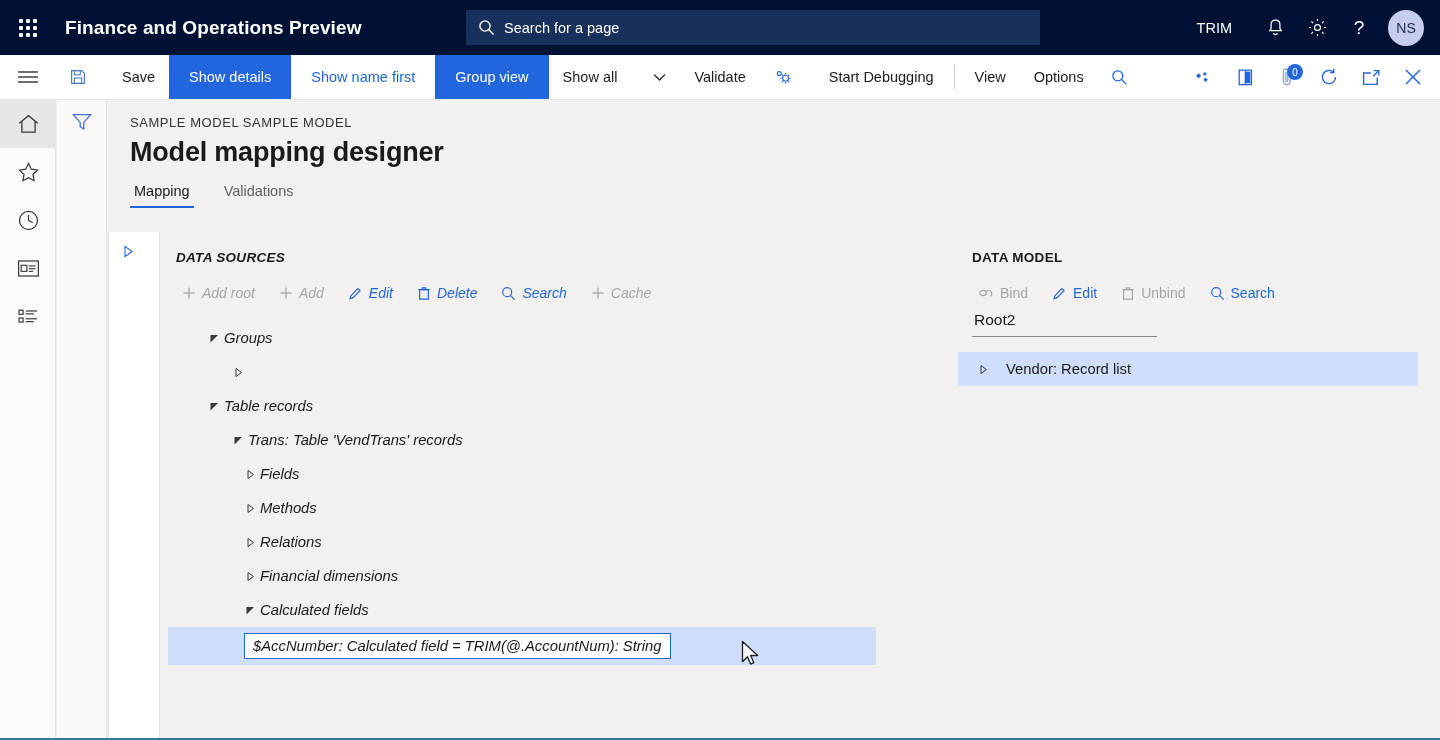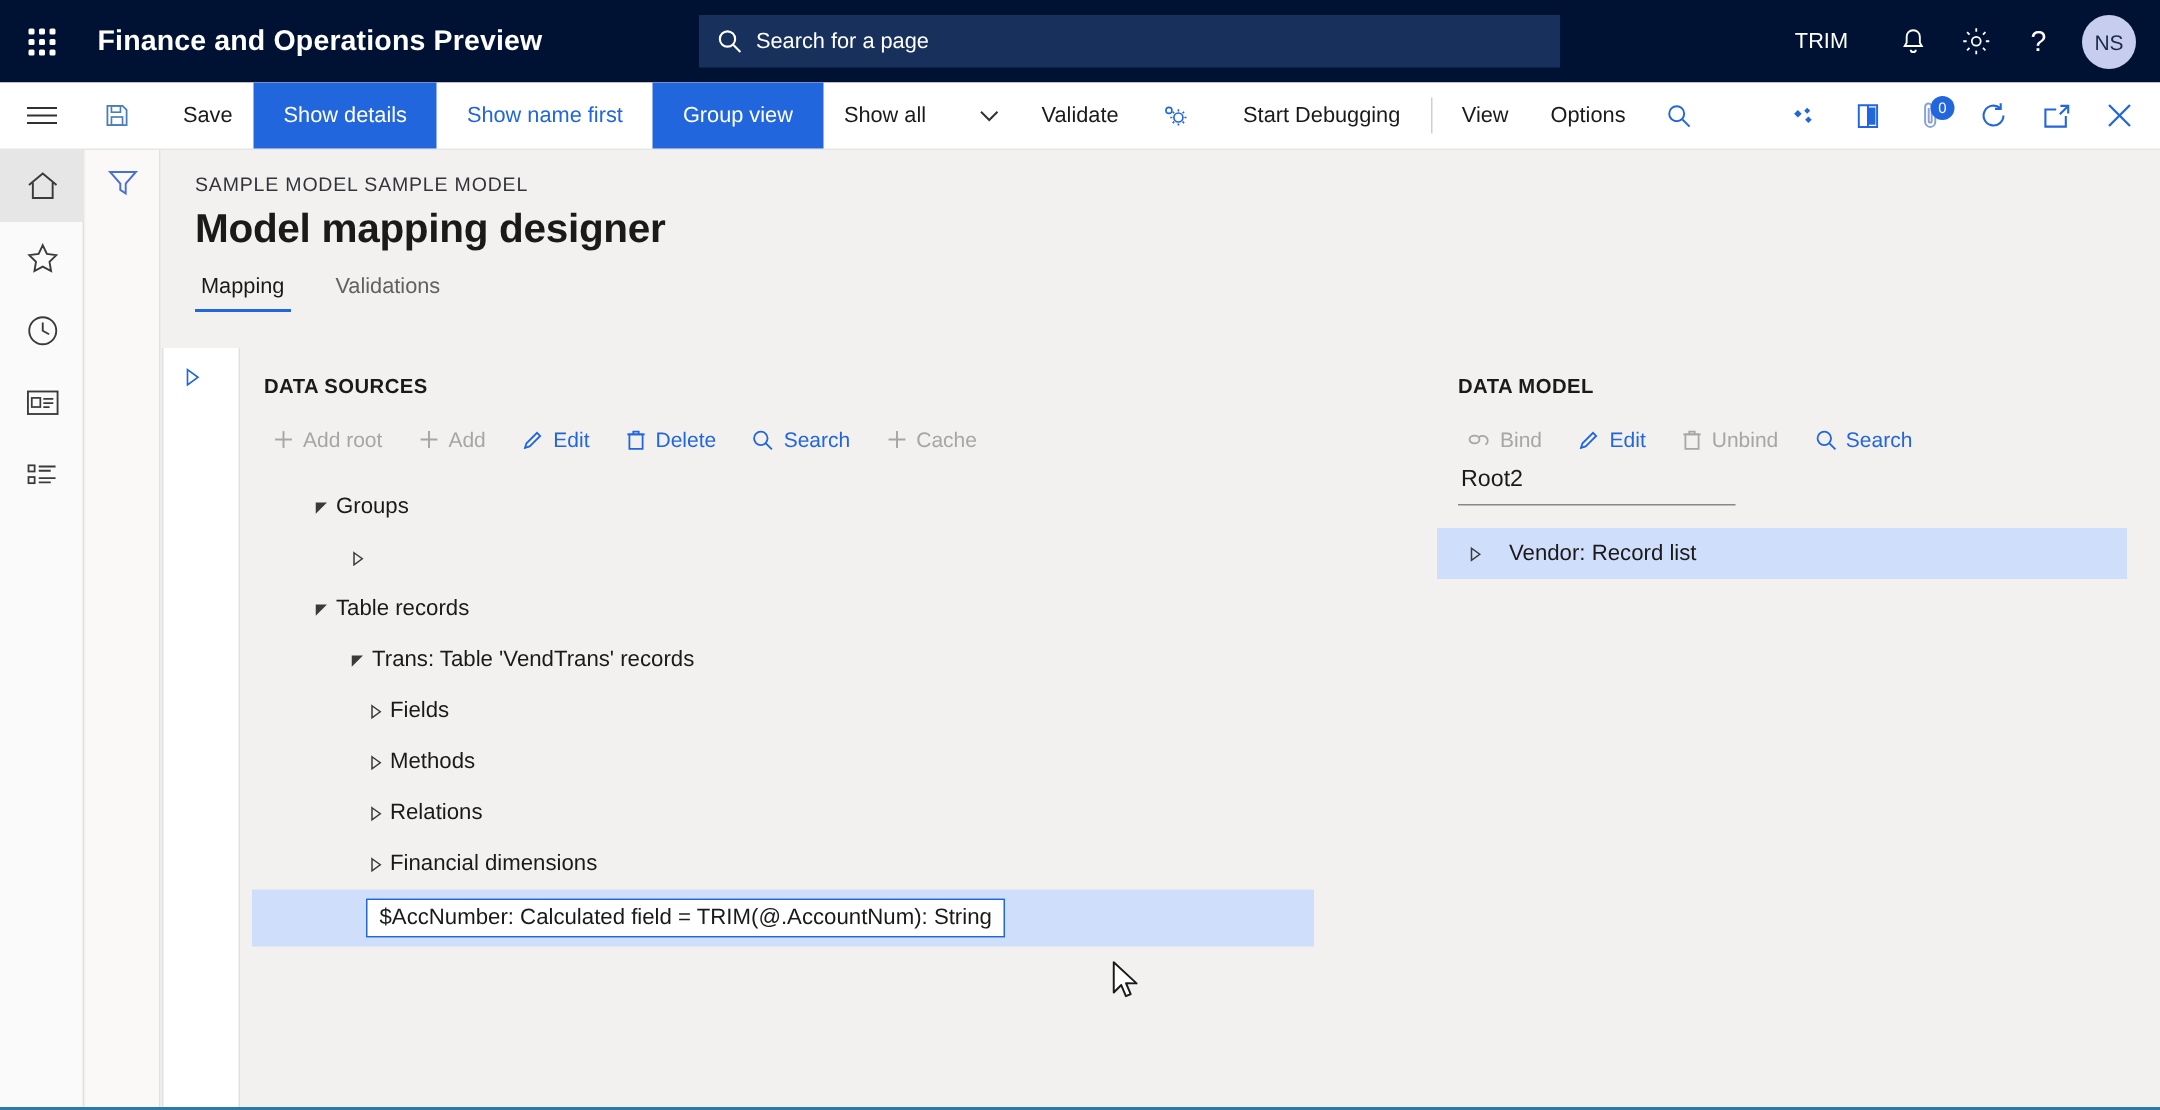--- a/index.html
+++ b/index.html
@@ -79,21 +79,21 @@
   .breadcrumb { font-size: 13px; color: #32343a; letter-spacing: .55px; margin-top: 5px; }
   .page-title { font-size: 27px; color: #1b1a19; font-weight: bold; margin-top: 7px; letter-spacing: -.2px; }
   .tabs { display: flex; margin-top: 15px; }
   .tab { font-size: 14.5px; color: #616161; padding: 0 4px 7px; margin-right: 26px; cursor: pointer; }
   .tab.active { color: #1b1a19; border-bottom: 2px solid #2266dd; }
 
   
   .panes { position: absolute; top: 132px; left: 108px; width: 1332px; height: 606px; display: flex; }
   .expander-strip { width: 52px; background: #ffffff; border-right: 1px solid #e1e1e1; border-left: 1px solid #e1e1e1; }
   .expander-strip .chev { margin: 13px 0 0 14px; cursor: pointer; }
-  .left-pane { width: 790px; background: #f2f1ef; padding: 10px 0 12px 16px; position: relative; }
+  .left-pane { width: 790px; background: #f2f1ef; padding: 10px 0 12px 16px; position: relative; font-style: italic; }
   .right-pane { flex: 1; background: #f2f1ef; padding: 0 0 0 0; position: relative; }
 
   .section-head { font-size: 13.5px; font-weight: bold; color: #1b1a19; letter-spacing: .3px; margin: 8px 0 0 0; }
   .mini-bar { display: flex; align-items: center; margin-top: 16px; margin-left: -6px; }
   .mini-btn { display: flex; align-items: center; font-size: 14px; color: #2266dd; padding: 4px 12px; cursor: pointer; white-space: nowrap; text-align: center; }
   .mini-btn.disabled { color: #a6a6a6; cursor: default; }
   .mini-btn .mi { display: inline-flex; margin-right: 6px; }
 
   
   .tree { margin-top: 16px; }
@@ -504,20 +504,28 @@
 
         <div class="node" style="padding-left:64px">
           <span class="tw">
               <svg width="11" height="11" viewBox="0 0 11 11">
                 <polygon points="3,1.5 8.5,5.5 3,9.5" fill="none" stroke="#3a3a3a" stroke-width="1"></polygon>
               </svg>
             </span>
           <span class="nlabel">Financial dimensions</span>
         </div>
 
+        <div class="node" style="padding-left:64px">
+          <span class="tw">
+              <svg width="11" height="11" viewBox="0 0 11 11">
+                <polygon points="1.5,2 9,2 1.5,9.5" fill="#3a3a3a"></polygon>
+              </svg>
+            </span>
+          <span class="nlabel">Calculated fields</span>
+        </div>
 
         <div class="node selected" style="padding-left:76px;height:38px;margin-left:-8px;width:708px;">
           <span class="sel-box">$AccNumber: Calculated field = TRIM(@.AccountNum): String</span>
         </div>
       </div>
 
       <div class="splitter">
         <i style="background:#7a3f96"></i>
           <i style="background:#2e9bb5"></i>
       </div>

